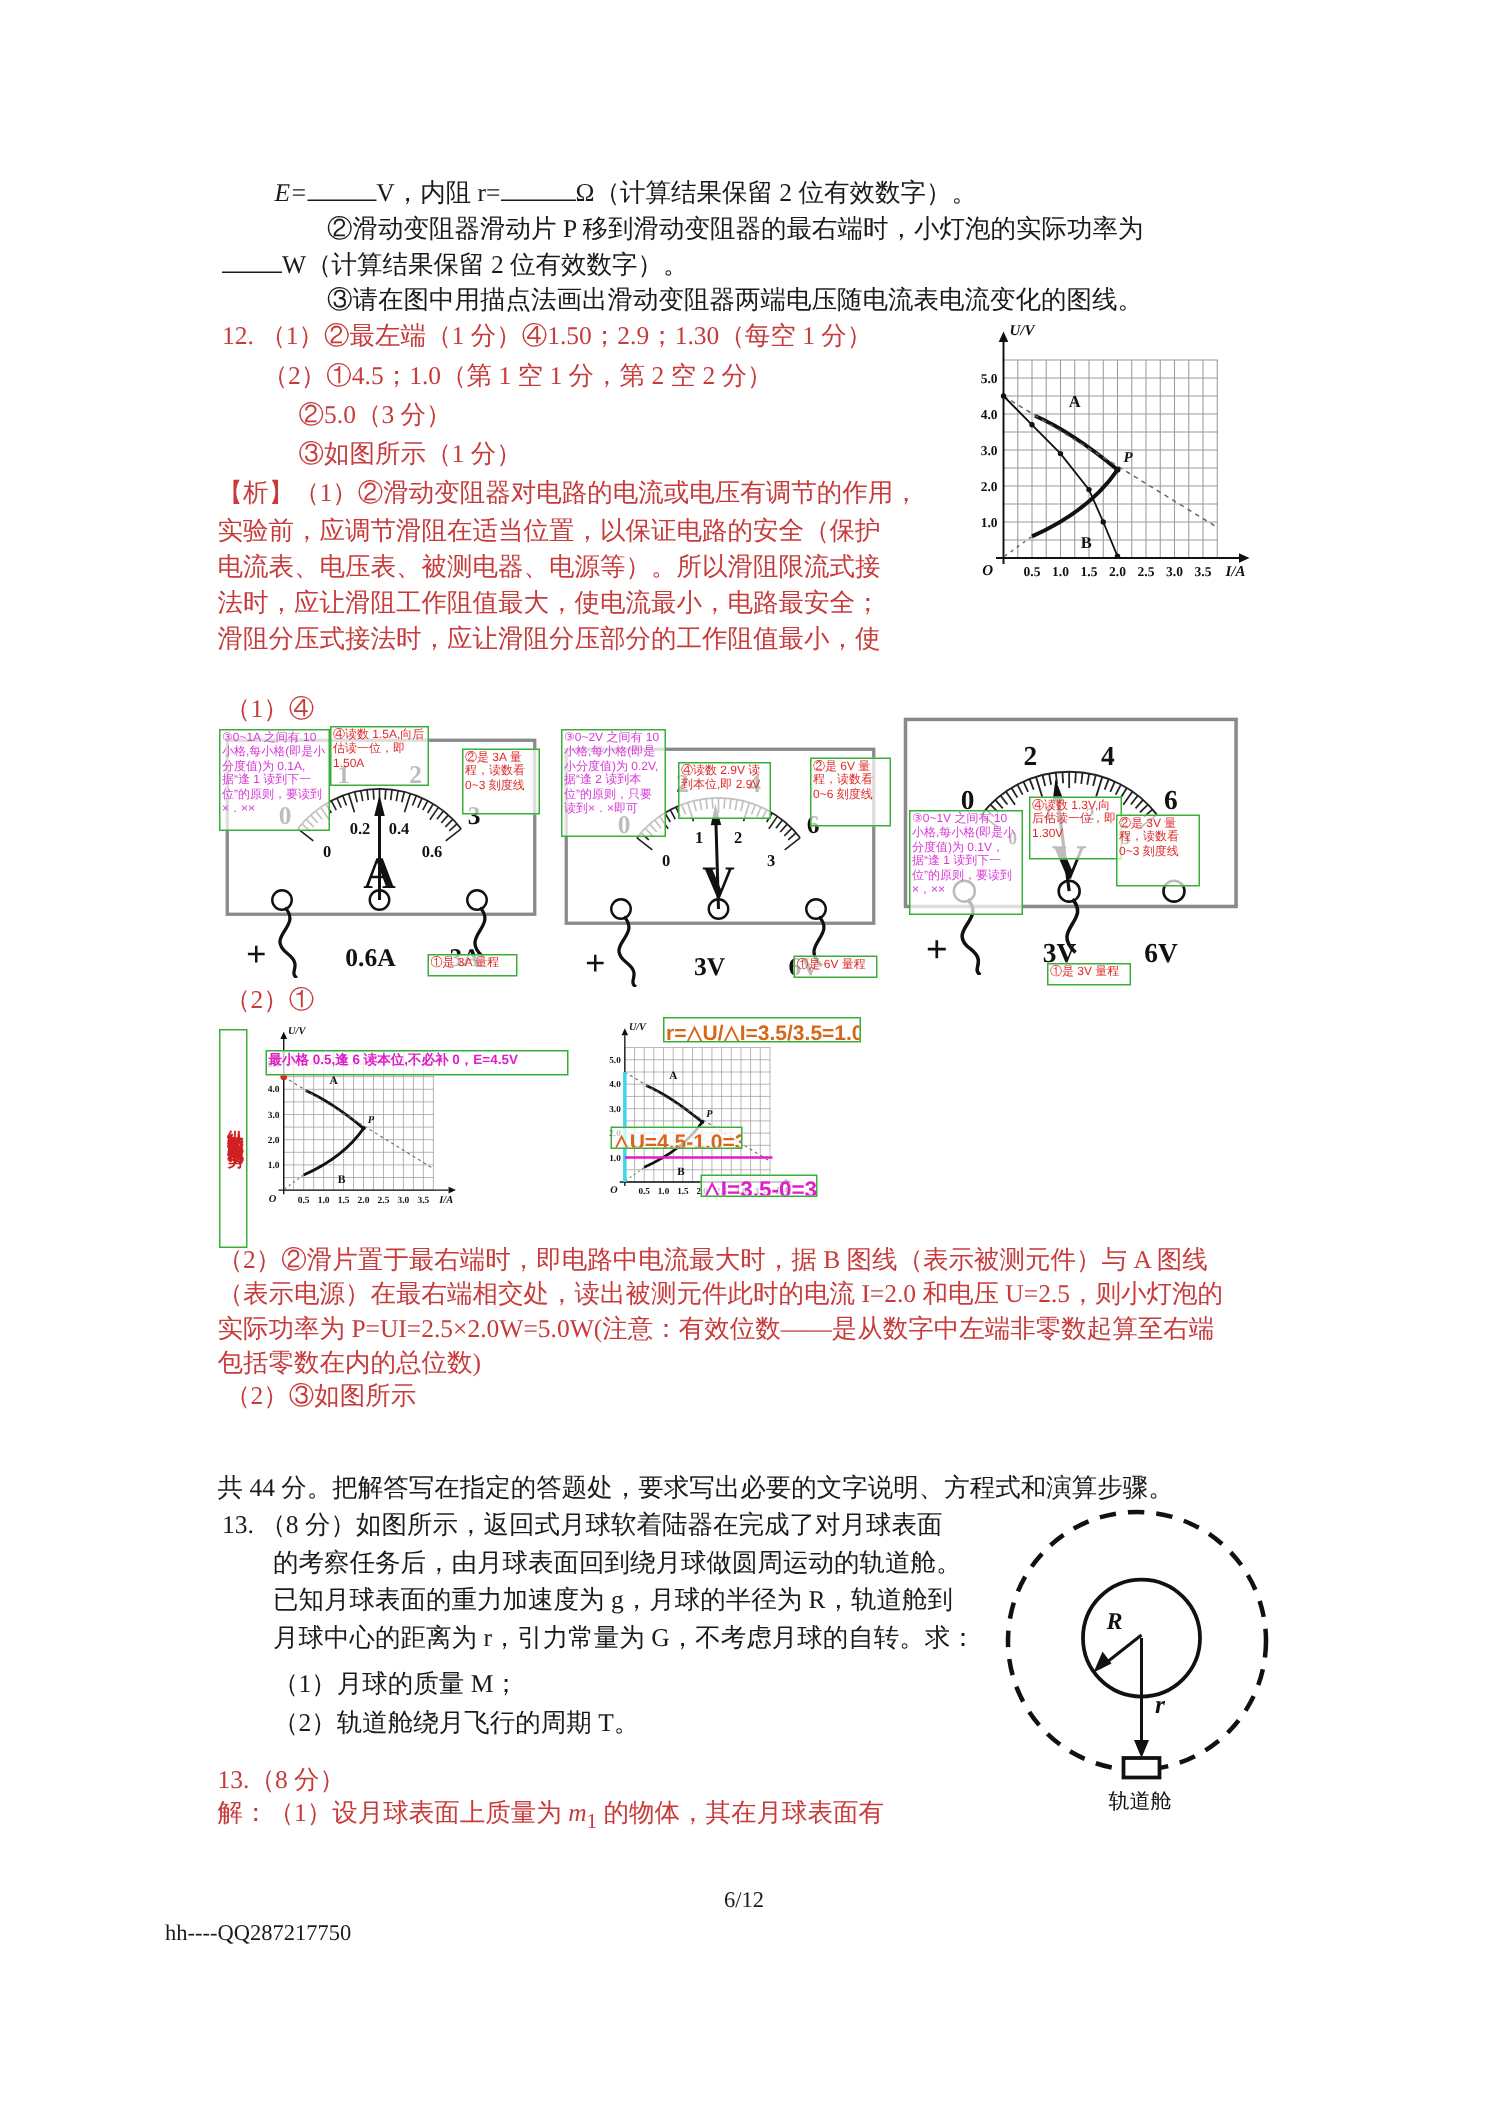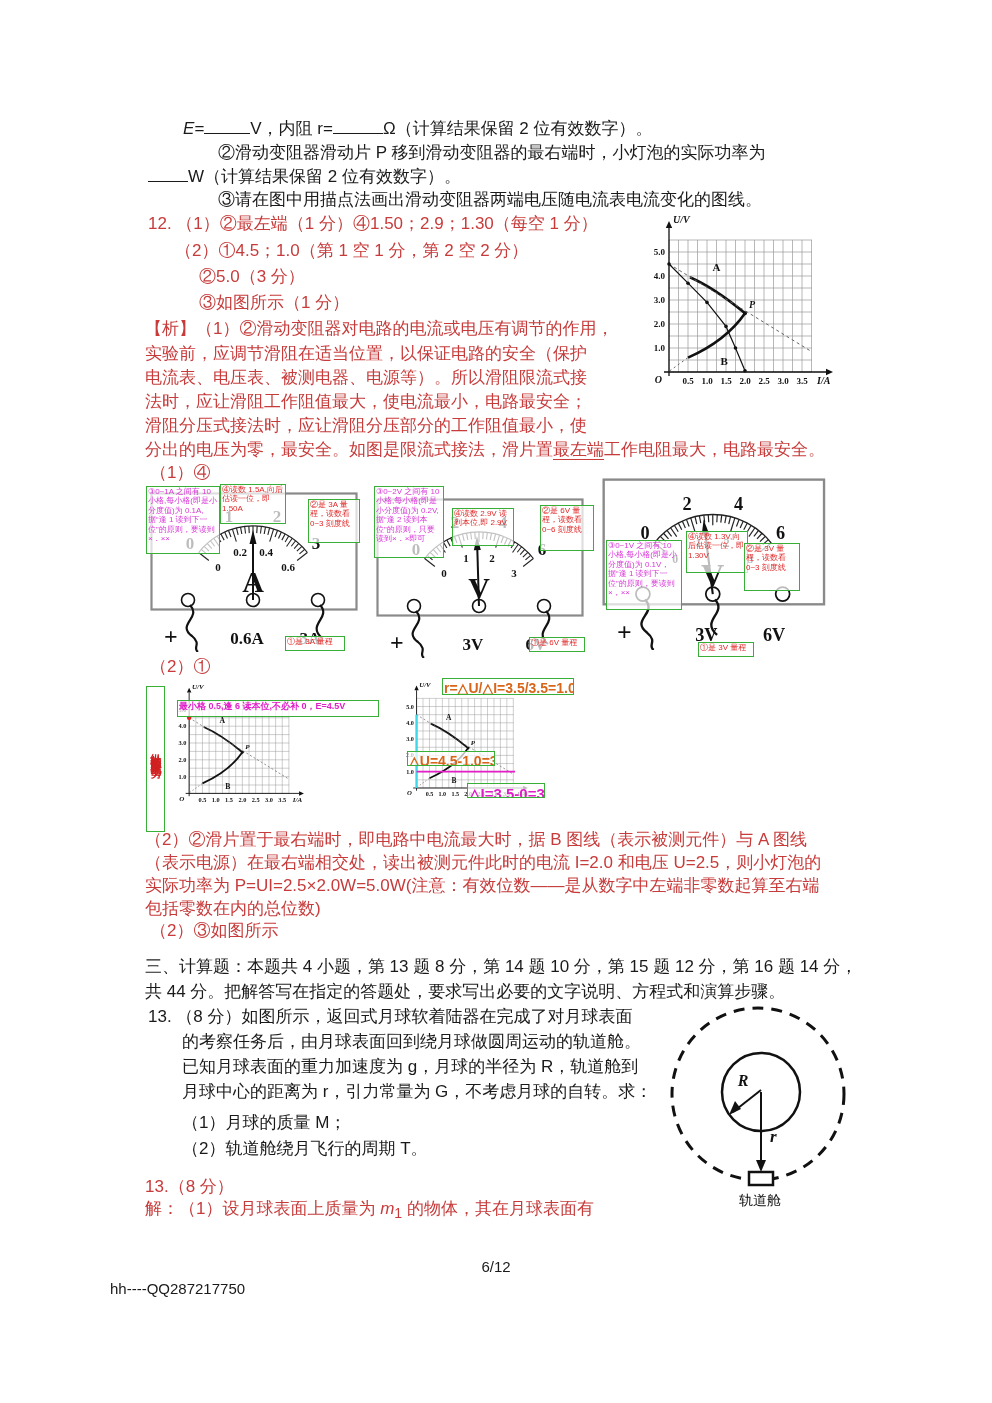--- a/index.html
+++ b/index.html
@@ -1,19 +1,19 @@
 <!DOCTYPE html>
 <html><head>
 <meta charset="utf-8">
 <style>
   html,body{margin:0;padding:0;background:#e8e8e8;}
   .page{position:relative;width:992px;height:1403px;background:#ffffff;overflow:hidden;
         font-family:"Liberation Serif",serif;}
   .t{position:absolute;white-space:nowrap;font-size:17px;color:#1a1a1a;
-     font-family:Liberation Sans, sans-serif;line-height:1.25;}
+     font-family:Liberation Serif, serif;line-height:1.25;}
   .red{color:#c73b3b;}
   .blank{display:inline-block;border-bottom:1.3px solid #1a1a1a;height:14px;vertical-align:baseline;}
   .u-red{border-bottom:1.5px solid #c73b3b;}
   .ann{position:absolute;border:1px solid #38b038;padding:0 1px;
        font-family:"Liberation Sans",sans-serif;font-size:8px;line-height:1.18;
        color:#d837d8;background:rgba(255,255,255,.72);overflow:hidden;}
   .ann-red{color:#e02828;}
   .ann-orange{color:#d8661a;font-weight:700;font-size:14px;line-height:1.3;white-space:nowrap;}
   .ann-mag{color:#e01ec8;font-weight:700;font-size:15px;line-height:1.3;white-space:nowrap;}
   .vnote{position:absolute;border:1px solid #38b038;color:#d02020;font-weight:700;font-size:11px;
@@ -45,23 +45,20 @@
 
   <div class="t red" style="left:148px;top:213px">12. （1）②最左端（1 分）④1.50；2.9；1.30（每空 1 分）</div>
   <div class="t red" style="left:175px;top:240px">（2）①4.5；1.0（第 1 空 1 分，第 2 空 2 分）</div>
   <div class="t red" style="left:199px;top:266px">②5.0（3 分）</div>
   <div class="t red" style="left:199px;top:292px">③如图所示（1 分）</div>
   <div class="t red" style="left:145px;top:318px">【析】（1）②滑动变阻器对电路的电流或电压有调节的作用，</div>
   <div class="t red" style="left:145px;top:343px">实验前，应调节滑阻在适当位置，以保证电路的安全（保护</div>
   <div class="t red" style="left:145px;top:367px">电流表、电压表、被测电器、电源等）。所以滑阻限流式接</div>
   <div class="t red" style="left:145px;top:391px">法时，应让滑阻工作阻值最大，使电流最小，电路最安全；</div>
   <div class="t red" style="left:145px;top:415px">滑阻分压式接法时，应让滑阻分压部分的工作阻值最小，使</div>
-  <div class="t red" style="left:145px;top:439px">
-    <span>分出的电压为零，最安全。如图是限流式接法，滑片置</span><span class="u-red">最左端</span><span>工作电阻最大，电路最安全。</span>
-  </div>
 
   <svg class="ui-graph" width="235" height="190" viewBox="0 0 235 190" style="left:642px;top:210px">
       <g stroke="#9a9a9a" stroke-width="0.7">
         <line x1="27" y1="30" x2="27" y2="162"></line>
         <line x1="36.5" y1="30" x2="36.5" y2="162"></line>
         <line x1="46" y1="30" x2="46" y2="162"></line>
         <line x1="55.5" y1="30" x2="55.5" y2="162"></line>
         <line x1="65" y1="30" x2="65" y2="162"></line>
         <line x1="74.5" y1="30" x2="74.5" y2="162"></line>
         <line x1="84" y1="30" x2="84" y2="162"></line>
@@ -452,21 +449,20 @@
   <div class="ann ann-orange" style="left:442px;top:678px;width:128px;height:15px">r=△U/△I=3.5/3.5=1.0Ω</div>
   <div class="ann ann-orange" style="left:407px;top:751px;width:84px;height:13px">△U=4.5-1.0=3.5</div>
   <div class="ann ann-mag" style="left:467px;top:783px;width:74px;height:13px">△I=3.5-0=3.5</div>
 
   <div class="t red" style="left:145px;top:829px">（2）②滑片置于最右端时，即电路中电流最大时，据 B 图线（表示被测元件）与 A 图线</div>
   <div class="t red" style="left:145px;top:852px">（表示电源）在最右端相交处，读出被测元件此时的电流 I=2.0 和电压 U=2.5，则小灯泡的</div>
   <div class="t red" style="left:145px;top:875px">实际功率为 P=UI=2.5×2.0W=5.0W(注意：有效位数——是从数字中左端非零数起算至右端</div>
   <div class="t red" style="left:145px;top:898px">包括零数在内的总位数)</div>
   <div class="t red" style="left:150px;top:920px">（2）③如图所示</div>
 
-  <div class="t" style="left:145px;top:956px">三、计算题：本题共 4 小题，第 13 题 8 分，第 14 题 10 分，第 15 题 12 分，第 16 题 14 分，</div>
   <div class="t" style="left:145px;top:981px">共 44 分。把解答写在指定的答题处，要求写出必要的文字说明、方程式和演算步骤。</div>
 
   <div class="t" style="left:148px;top:1006px">13. （8 分）如图所示，返回式月球软着陆器在完成了对月球表面</div>
   <div class="t" style="left:182px;top:1031px">的考察任务后，由月球表面回到绕月球做圆周运动的轨道舱。</div>
   <div class="t" style="left:182px;top:1056px">已知月球表面的重力加速度为 g，月球的半径为 R，轨道舱到</div>
   <div class="t" style="left:182px;top:1081px">月球中心的距离为 r，引力常量为 G，不考虑月球的自转。求：</div>
   <div class="t" style="left:182px;top:1112px">（1）月球的质量 M；</div>
   <div class="t" style="left:182px;top:1138px">（2）轨道舱绕月飞行的周期 T。</div>
 
   <svg width="195" height="215" viewBox="0 0 195 215" style="left:663px;top:1002px">

